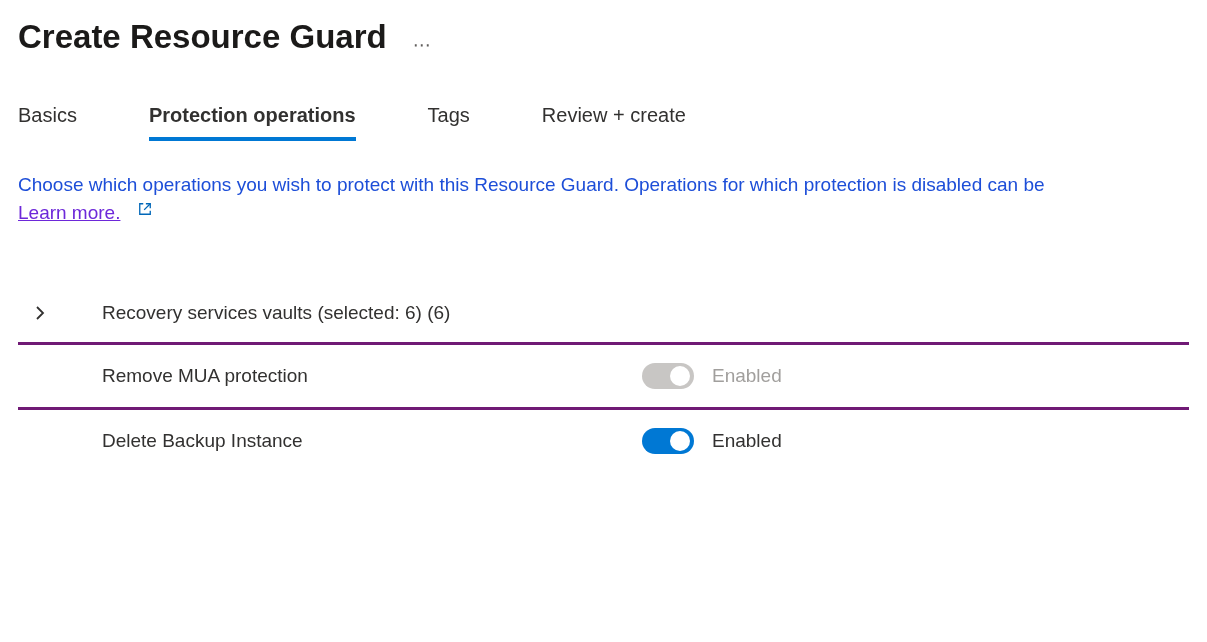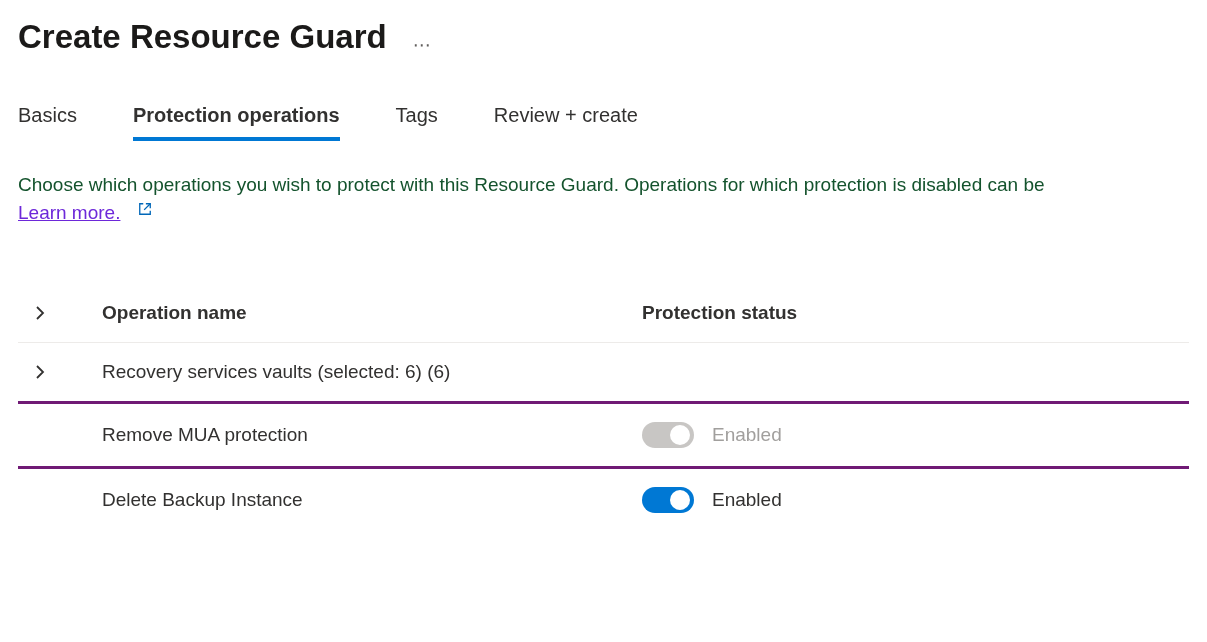--- a/index.html
+++ b/index.html
@@ -5,30 +5,30 @@
     * { box-sizing: border-box; margin: 0; padding: 0; }
     body {
       font-family: "Segoe UI", -apple-system, BlinkMacSystemFont, sans-serif;
       color: #323130;
       padding: 18px 18px 0 18px;
       width: 1207px;
     }
     .header { display: flex; align-items: flex-end; gap: 26px; margin-bottom: 48px; }
     .page-title { font-size: 33px; font-weight: 600; color: #1b1a19; }
     .more-icon { font-size: 18px; color: #605e5c; letter-spacing: 1px; cursor: pointer; }
-    .tabs { display: flex; gap: 56px; margin-bottom: 30px; margin-top: 28px; }
+    .tabs { display: flex; gap: 72px; margin-bottom: 30px; margin-top: 28px; }
     .tab {
       font-size: 20px;
       color: #323130;
       padding-bottom: 10px;
       cursor: pointer;
       border-bottom: 4px solid transparent;
     }
     .tab.active { font-weight: 600; border-bottom-color: #0078d4; }
-    .description { font-size: 19px; color: #14532d; line-height: 1.5; margin-bottom: 2px; }
+    .description { font-size: 19px; color: #1d4ed8; line-height: 1.5; margin-bottom: 2px; }
     .learn-link {
       color: #6d28d9;
       text-decoration: underline;
       font-size: 19px;
       display: inline-flex;
       align-items: flex-start;
       gap: 18px;
     }
     .ext-icon { width: 14px; height: 14px; display: inline-block; }
     .table-wrap { margin-top: 60px; }
@@ -83,29 +83,20 @@
   <span>Learn more.</span>
   <svg class="ext-icon" viewBox="0 0 16 16" fill="none" stroke="#0067b8" stroke-width="1.5">
     <path d="M6 2H2v12h12v-4"></path>
       <path d="M9 2h5v5"></path>
       <path d="M14 2L7 9"></path>
   </svg>
 </a>
 
 <div class="table-wrap">
 
-  <div class="row header-row">
-    <div class="chevron-cell">
-      <svg class="chevron" viewBox="0 0 16 16" fill="none" stroke="#323130" stroke-width="1.8">
-          <path d="M5 2l6 6-6 6"></path>
-        </svg>
-    </div>
-    <div class="name-cell bold">Operation name</div>
-    <div class="status-cell bold">Protection status</div>
-  </div>
 
   <div class="row">
     <div class="chevron-cell">
       <svg class="chevron" viewBox="0 0 16 16" fill="none" stroke="#323130" stroke-width="1.8">
           <path d="M5 2l6 6-6 6"></path>
         </svg>
     </div>
     <div class="name-cell">Recovery services vaults (selected: 6) (6)</div>
     <div class="status-cell"></div>
   </div>

